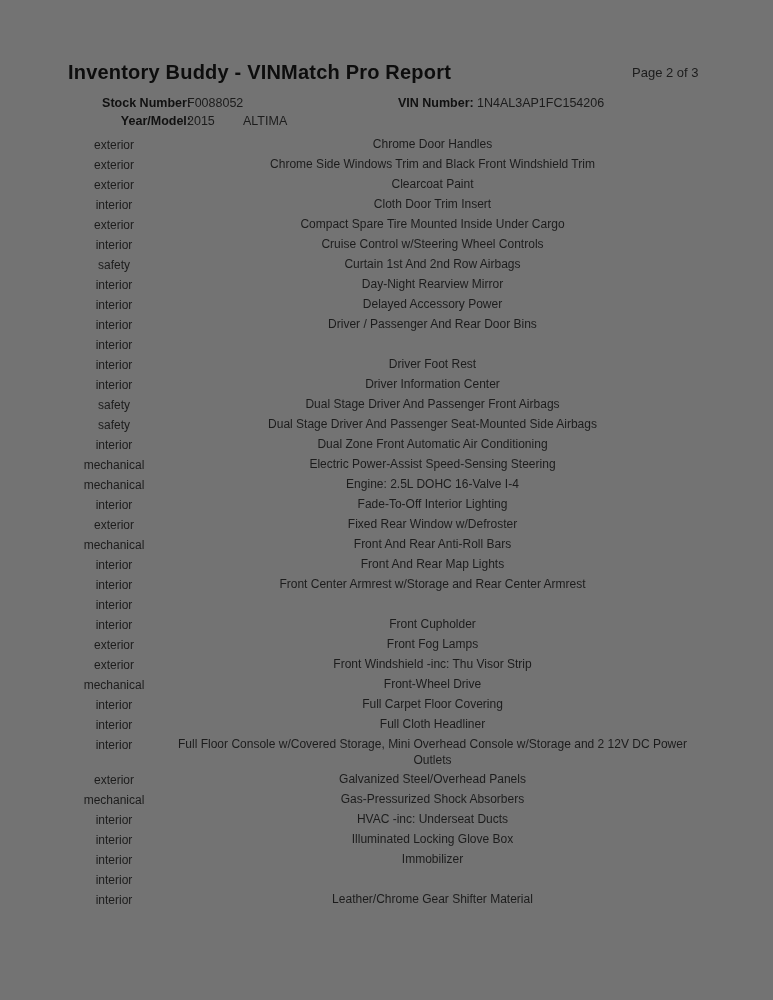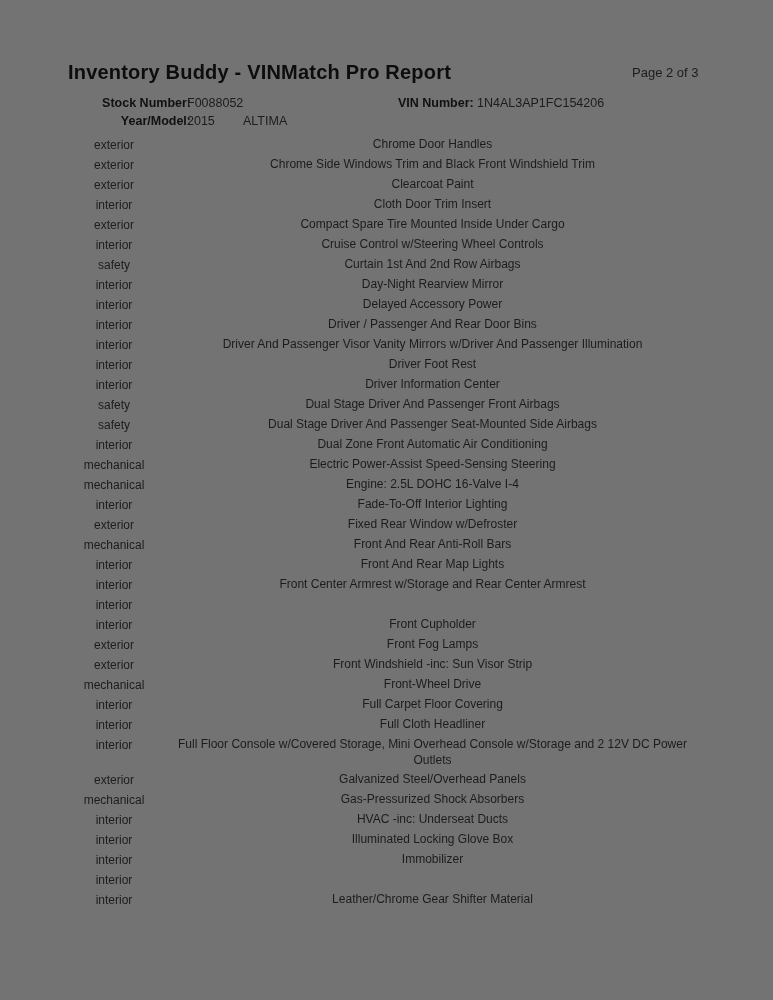--- a/index.html
+++ b/index.html
@@ -153,21 +153,20 @@
       <div class="feature-description">Delayed Accessory Power</div>
     </div>
 
     <div class="feature-row">
       <div class="feature-category">interior</div>
       <div class="feature-description">Driver / Passenger And Rear Door Bins</div>
     </div>
 
     <div class="feature-row">
       <div class="feature-category">interior</div>
-      <div class="feature-description">Driver And Passenger Visor Vanity Mirrors w/Driver And Passenger Illumination</div>
     </div>
 
     <div class="feature-row">
       <div class="feature-category">interior</div>
       <div class="feature-description">Driver Foot Rest</div>
     </div>
 
     <div class="feature-row">
       <div class="feature-category">interior</div>
       <div class="feature-description">Driver Information Center</div>
@@ -232,21 +231,21 @@
       <div class="feature-description">Front Cupholder</div>
     </div>
 
     <div class="feature-row">
       <div class="feature-category">exterior</div>
       <div class="feature-description">Front Fog Lamps</div>
     </div>
 
     <div class="feature-row">
       <div class="feature-category">exterior</div>
-      <div class="feature-description">Front Windshield -inc: Sun Visor Strip</div>
+      <div class="feature-description">Front Windshield -inc: Thu Visor Strip</div>
     </div>
 
     <div class="feature-row">
       <div class="feature-category">mechanical</div>
       <div class="feature-description">Front-Wheel Drive</div>
     </div>
 
     <div class="feature-row">
       <div class="feature-category">interior</div>
       <div class="feature-description">Full Carpet Floor Covering</div>

